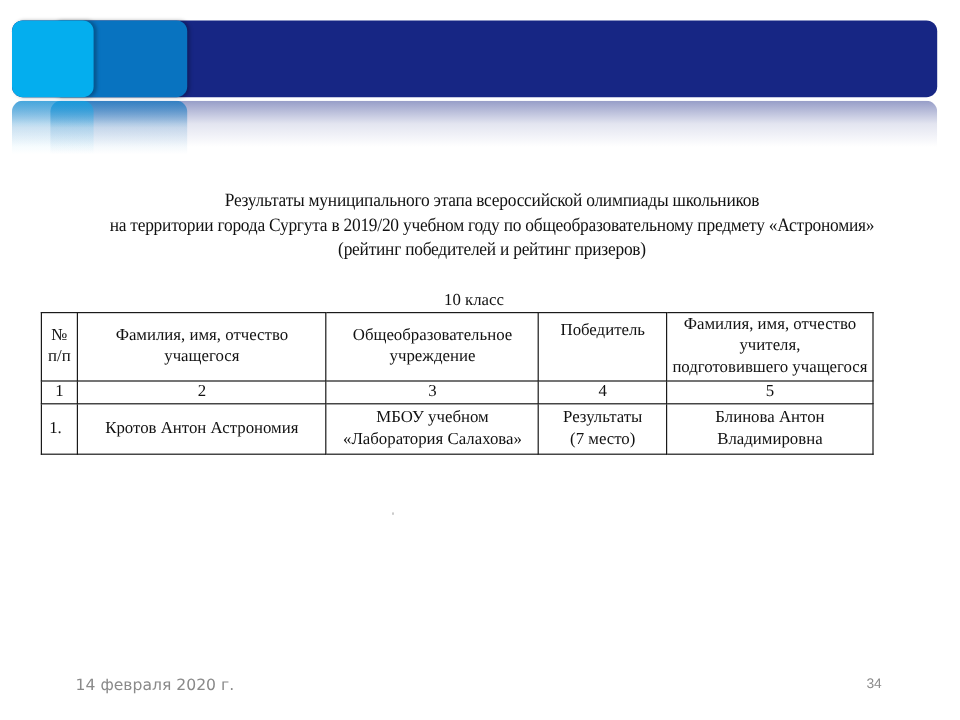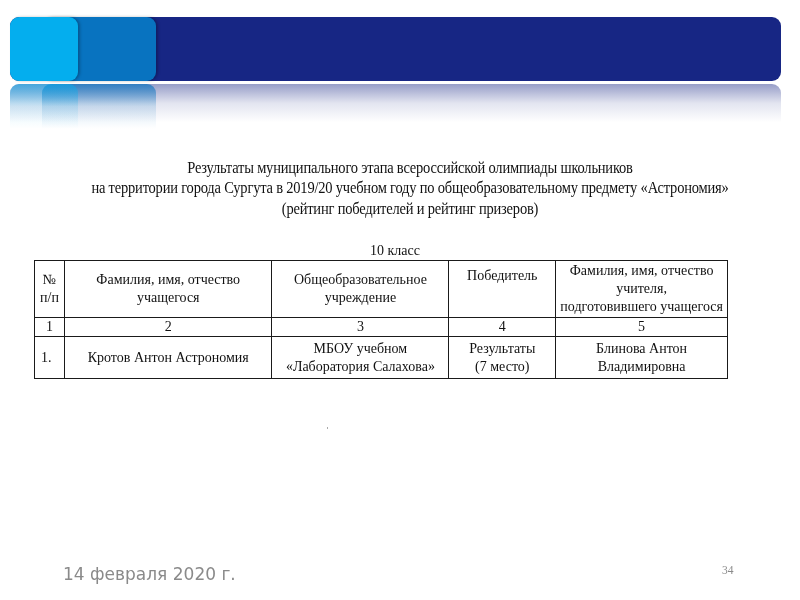--- a/index.html
+++ b/index.html
@@ -66,25 +66,25 @@
     .c3 { width: 177px; }
     .c4 { width: 107px; }
     .c5 { width: 172px; }
     td.left { text-align: left !important; padding-left: 6px !important; }
 
     .dot { position: absolute; left: 327px; top: 427px; width: 1px; height: 2px; background: #aaa; }
 
     
     .footer-date {
       position: absolute; left: 63px; top: 564px;
-      font-family: "DejaVu Sans", sans-serif; font-size: 17px; color: #8a8a8a;
+      font-family: "DejaVu Sans", sans-serif; font-size: 13px; color: #8a8a8a;
     }
     .footer-page {
       position: absolute; left: 722px; top: 564px;
-      font-family: Liberation Serif, serif; font-size: 11.5px; color: #8a8a8a; text-align: right;
+      font-family: Liberation Sans, sans-serif; font-size: 11.5px; color: #8a8a8a; text-align: right;
     }
   </style>
 </head>
 <body>
 
 <div class="banner">
   <div class="banner-main"></div>
   <div class="banner-sq2"></div>
   <div class="banner-sq1"></div>
 </div>

